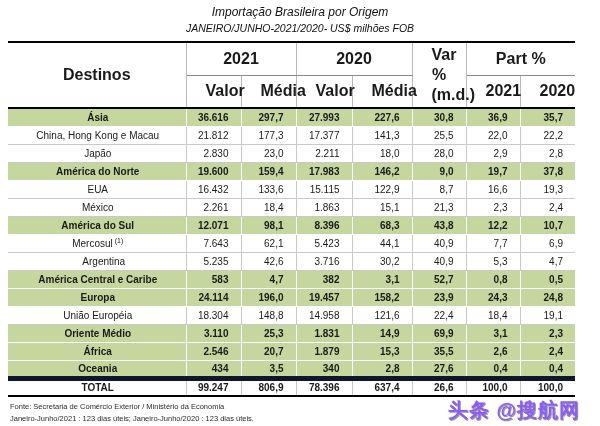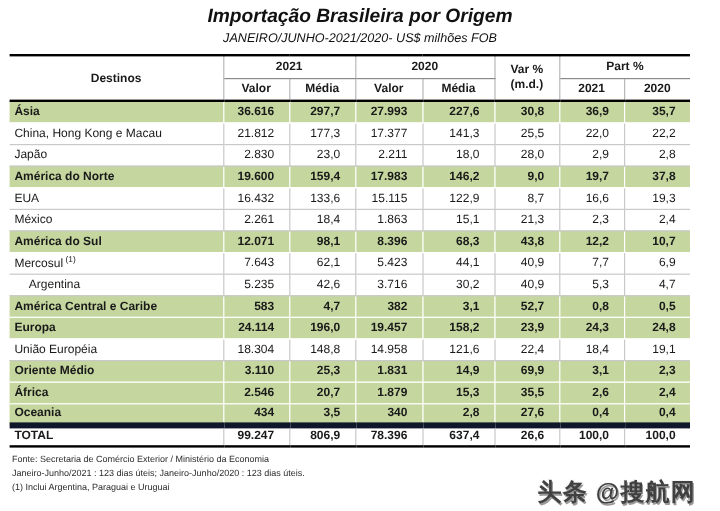--- a/index.html
+++ b/index.html
@@ -6,21 +6,21 @@
   html, body { width: 600px; height: 426px; }
   body {
     position: relative;
     background: #ffffff;
     font-family: "Liberation Sans", sans-serif;
     color: #1a1a1a;
     overflow: hidden;
   }
   .title-block { text-align: center; padding-top: 5px; }
   .page-title {
-    font-size: 16px; font-weight: bold; font-style: italic; color: #111;
+    font-size: 12px; font-weight: normal; font-style: italic; color: #111;
   }
   .page-subtitle {
     font-size: 10.5px; font-weight: normal; font-style: italic; color: #111;
     margin-top: 3px;
   }
   table.imports-table {
     border-collapse: collapse;
     table-layout: fixed;
     width: 567px;
     margin-left: 8px;
@@ -29,33 +29,33 @@
     font-size: 10px;
   }
   col.c-label { width: 178px; }
   col.c1 { width: 55px; } col.c2 { width: 55px; }
   col.c3 { width: 56px; } col.c4 { width: 60px; }
   col.c5 { width: 54px; } col.c6 { width: 54px; }
   col.c7 { width: 55px; }
   th {
     font-weight: bold; text-align: center; vertical-align: middle;
     border-right: 1px solid #b8b8b8;
-    padding: 2px 6px; height: 19px; font-size: 10px;
+    padding: 2px 19px; height: 19px; font-size: 16px;
   }
   th:last-child { border-right: none; }
   th.group-underline { border-bottom: 1px solid #8a8a8a; }
   thead .bottom-edge { border-bottom: 2px solid #000; }
   th.var-head { line-height: 1.25; }
   td {
     height: 18px; padding: 1px 2px; vertical-align: middle;
     border-right: 1px solid #c9c9c9;
     border-bottom: 1px solid #c9c9c9;
   }
   td:last-child { border-right: none; }
-  td.lbl { text-align: left; padding-left: 4px; }
+  td.lbl { text-align: center; padding-left: 4px; }
   td.num { text-align: right; padding-right: 12px; }
   tr.section td {
     background: var(--section-bg, #c5d79e);
     font-weight: bold;
     border-right: 1px solid #ffffff;
     border-bottom: 1px solid #ffffff;
   }
   tr.section td:last-child { border-right: none; }
   tr.subitem td.lbl { padding-left: 16px; }
   tr.total td {
@@ -64,21 +64,21 @@
     border-bottom: 2px solid #000;
   }
   sup { font-size: 7px; }
   .footnotes { margin-left: 10px; margin-top: 4px; }
   .footnote {
     font-size: 7.5px; color: #2b2b2b; line-height: 1.55;
   }
   .watermark {
     position: absolute; right: 20px; bottom: 2px;
     font-size: 20px; font-weight: bold; letter-spacing: 1px;
-    color: #404040;
+    color: #8b5cf6;
     text-shadow: 1px 1px 0 #9a9a9a, -1px -1px 0 #f4f4f4;
   }
 </style>
 </head>
 <body>
 
 <div class="title-block">
   <div class="page-title">Importação Brasileira por Origem</div>
   <div class="page-subtitle">JANEIRO/JUNHO-2021/2020- US$ milhões FOB</div>
 </div>

